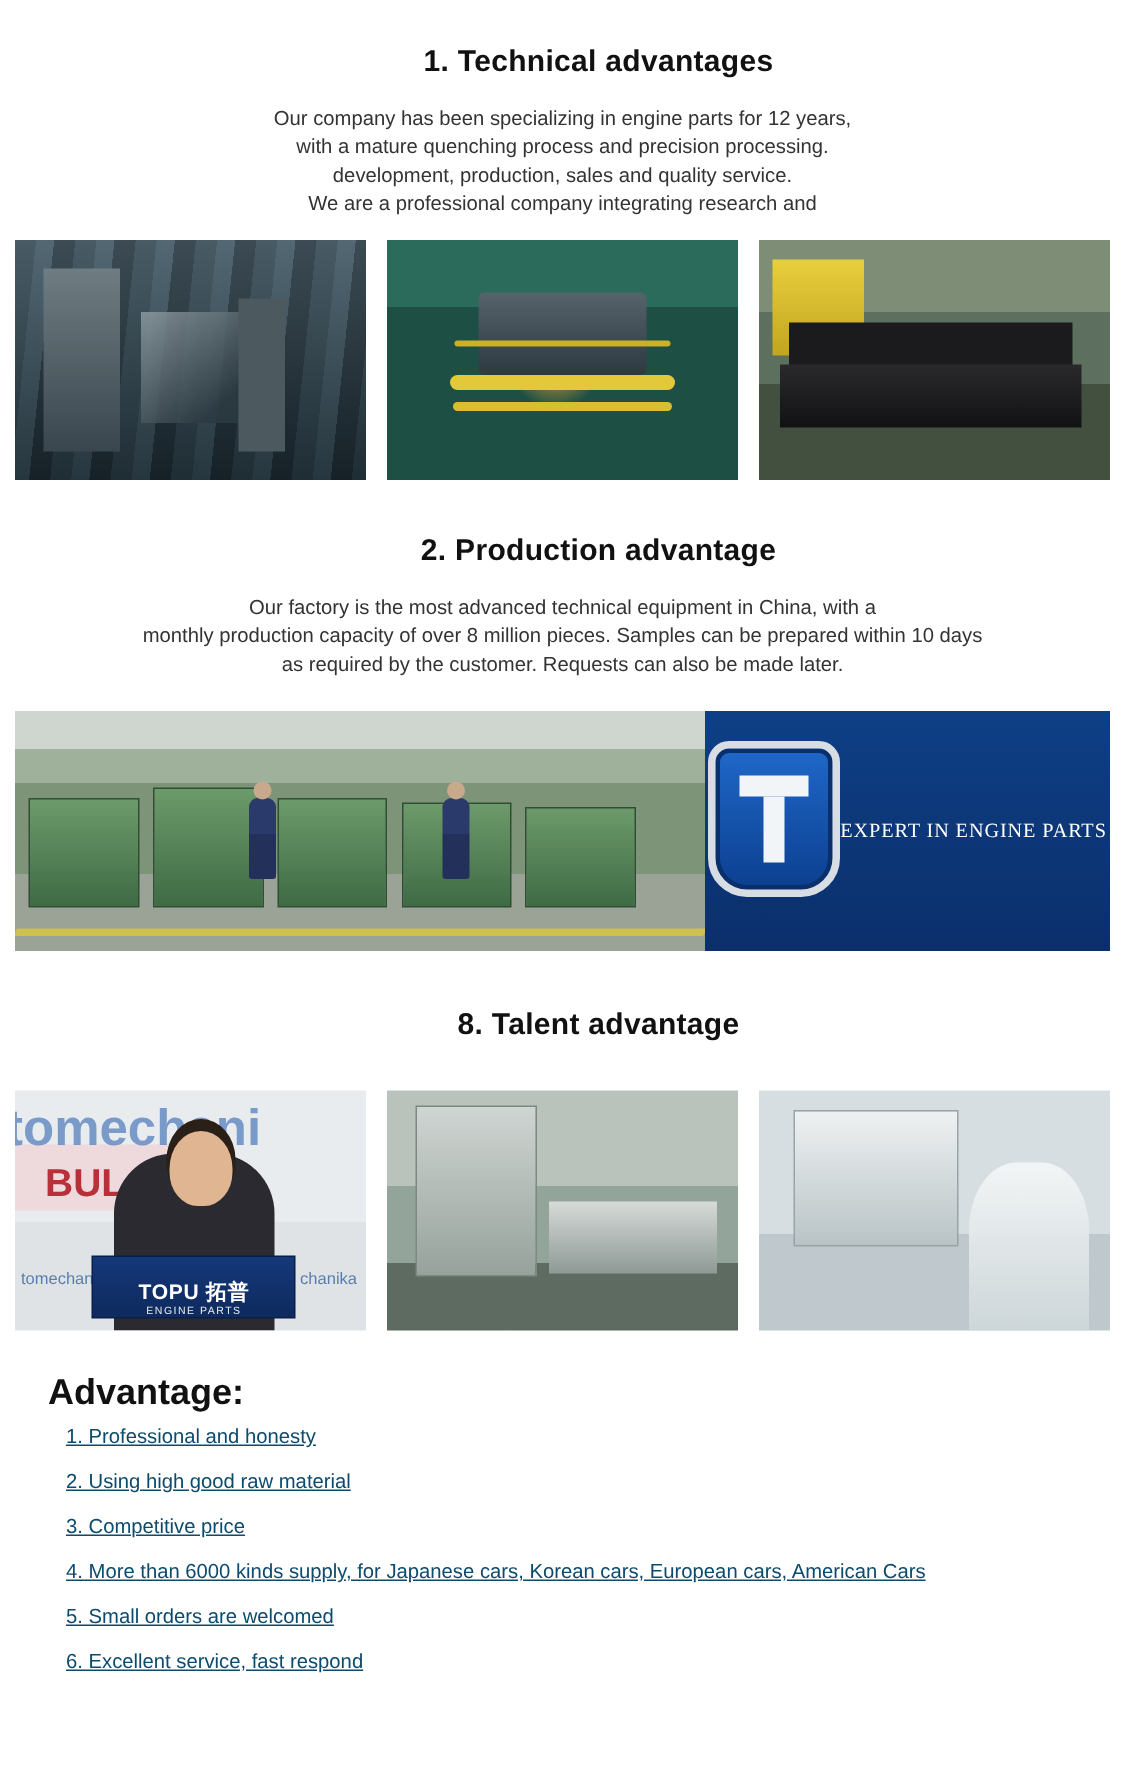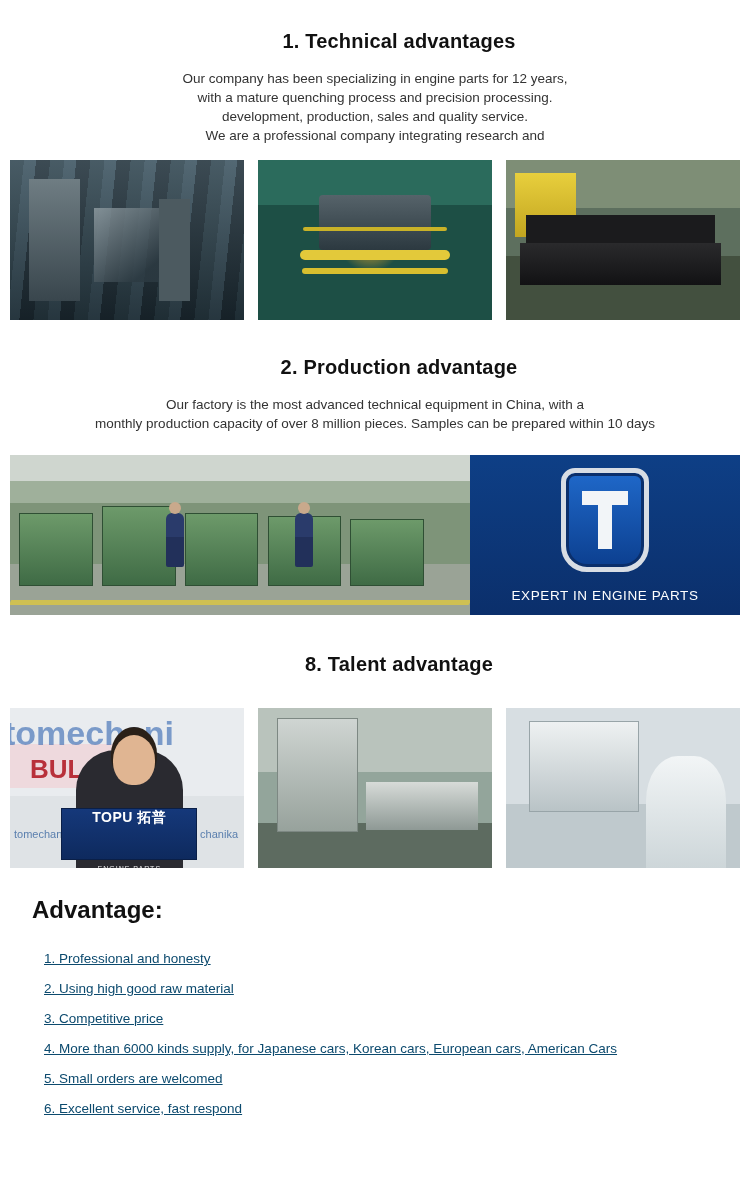--- a/index.html
+++ b/index.html
@@ -134,24 +134,24 @@
   .wide-photo .worker:before {
     content: ""; position: absolute; top: -11px; left: 3px;
     width: 12px; height: 12px; border-radius: 50%; background: #c9a98c;
   }
 
   .logo-panel {
     width: 270px;
     background: linear-gradient(180deg, #0e3f86, #0b2f6b);
     position: relative;
     display: flex;
-    flex-direction: column;
     align-items: center;
     justify-content: center;
     color: #fff;
+    font-family: Liberation Serif, serif;
   }
   .logo-shield {
     width: 88px; height: 104px;
     border: 5px solid #d8dde4;
     border-radius: 14px 14px 26px 26px;
     background: linear-gradient(180deg, #1f68c9, #0c3f8f);
     display: flex; align-items: center; justify-content: center;
     box-shadow: 0 0 0 3px #0b2f6b inset;
     margin-bottom: 16px;
   }
@@ -202,26 +202,25 @@
     position: absolute; bottom: 0; left: 28%; width: 46%; height: 74%;
     background: linear-gradient(180deg, #2a2a30 0 100%);
     border-radius: 40px 40px 0 0;
   }
   .ph4 .head {
     position: absolute; bottom: 52%; left: 44%; width: 42px; height: 50px;
     background: #e0b592; border-radius: 50% 50% 45% 45%;
     box-shadow: 0 -6px 0 2px #2a2018;
   }
   .ph4 .sign {
-    position: absolute; bottom: 8px; left: 22%; width: 58%; height: 52px;
+    position: absolute; bottom: 8px; left: 22%; width: 58%; height: 42px;
     background: linear-gradient(180deg, #15387a, #0e2a5e);
     border: 1px solid #0a1f47;
-    display: flex; flex-direction: column; align-items: center; justify-content: flex-start;
+    display: flex; flex-direction: column; align-items: center; justify-content: flex-end;
     color: #fff;
-    gap: 38px;
   }
   .ph4 .sign .brand { font-size: 14px; font-weight: bold; letter-spacing: .5px; }
   .ph4 .sign .sub { font-size: 7px; letter-spacing: 1px; opacity: .9; }
 
   .ph5 {
     background: linear-gradient(180deg, #b9c3bc 0 40%, #93a59b 40% 72%, #5d6b60 72% 100%);
   }
   .ph5:before {
     content: ""; position: absolute; left: 8%; top: 6%; width: 34%; height: 70%;
     background: linear-gradient(180deg, #cfd5d2, #97a29c);
@@ -247,21 +246,20 @@
   }
 
   
   .advantage {
     padding: 28px 32px 40px 32px;
   }
   .advantage h2 {
     font-size: 24px;
     font-weight: bold;
     color: #111;
-    margin-bottom: 20px;
   }
   .advantage ol { list-style: none; }
   .advantage li {
     font-size: 13.5px;
     color: #0c4a6e;
     padding: 6px 0 6px 12px;
     line-height: 18px;
     text-decoration: underline;
   }
 </style>
@@ -286,20 +284,21 @@
     <div class="photo ph2"></div>
     <div class="photo ph3"></div>
   </div>
 
   <div style="height:36px"></div>
   <div class="section-title">2. Production advantage</div>
   <div style="height:16px"></div>
   <div class="section-desc">
     <div>Our factory is the most advanced technical equipment in China, with a</div>
     <div>monthly production capacity of over 8 million pieces. Samples can be prepared within 10 days</div>
+    <div>as required by the customer. Requests can also be made later.</div>
   </div>
   <div style="height:22px"></div>
 
   <div class="wide-wrap">
     <div class="wide-photo">
       <div class="machine" style="left:2%;width:16%;height:46%;"></div>
       <div class="machine" style="left:20%;width:16%;height:50%;"></div>
       <div class="machine" style="left:38%;width:16%;height:46%;"></div>
       <div class="machine" style="left:56%;width:16%;height:44%;"></div>
       <div class="machine" style="left:74%;width:16%;height:42%;"></div>

